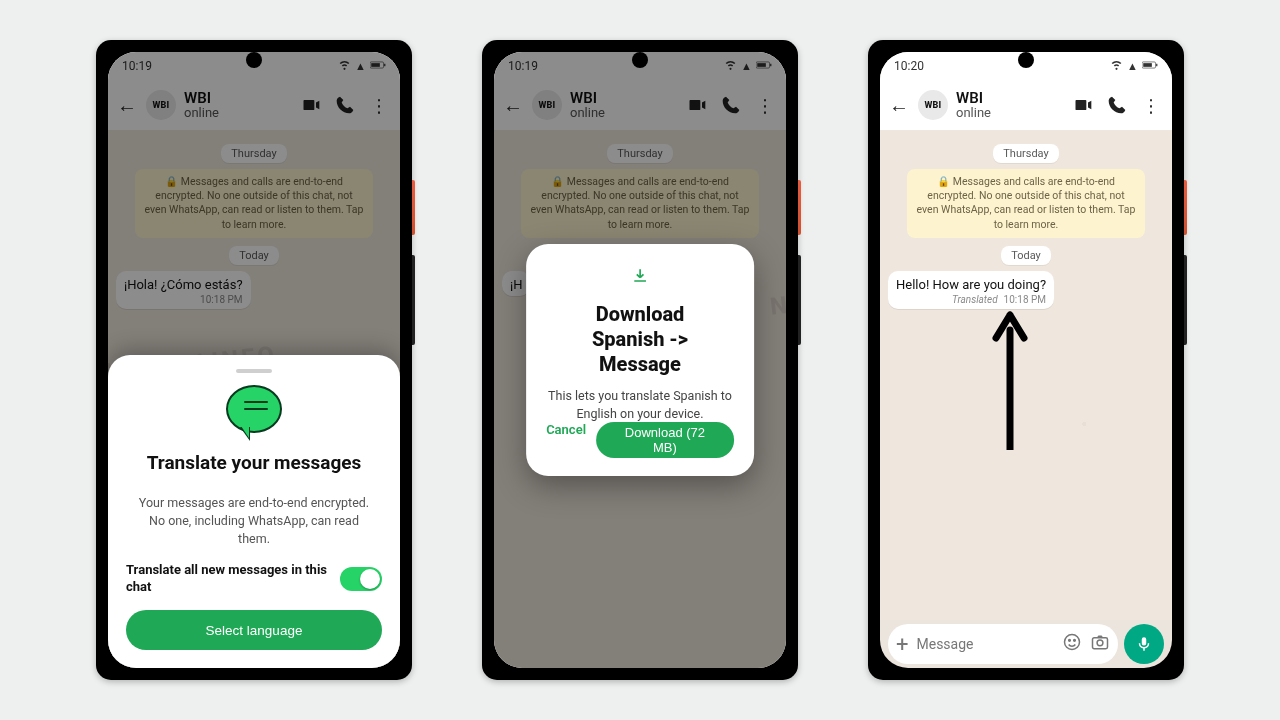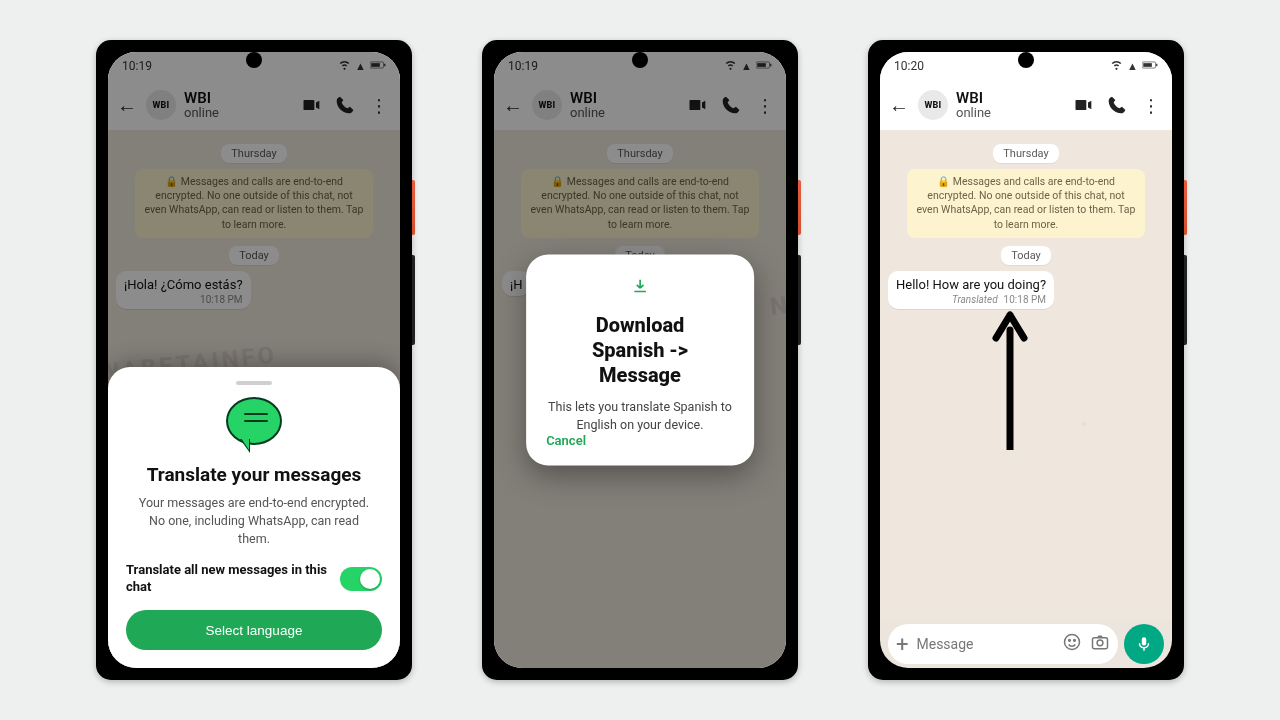--- a/index.html
+++ b/index.html
@@ -122,21 +122,21 @@
     border-left:10px solid transparent;border-right:0 solid transparent;border-top:14px solid #083a1f;
   }
   .sheet .bubble-icon .b::before{
     content:'';position:absolute;left:13px;top:39px;width:0;height:0;
     border-left:8px solid transparent;border-right:0 solid transparent;border-top:12px solid #25d366;z-index:1;
   }
   .sheet .bubble-icon .lines{
     position:absolute;left:18px;top:16px;width:24px;height:2.5px;background:#083a1f;border-radius:2px;
     box-shadow:0 7px 0 #083a1f;
   }
-  .sheet h1{font-size:19px;font-weight:700;text-align:center;margin-bottom:8px;color:#111}
+  .sheet h1{font-size:19px;font-weight:700;text-align:center;margin-bottom:20px;color:#111}
   .sheet p.desc{font-size:12.5px;color:#555;text-align:center;line-height:1.45;margin:0 6px 14px}
   .toggle-row{display:flex;align-items:center;gap:12px;margin-bottom:14px}
   .toggle-row .lbl{flex:1;font-size:13px;font-weight:700;color:#111;line-height:1.3}
   .toggle{
     width:42px;height:24px;background:#25d366;border-radius:12px;position:relative;
   }
   .toggle::after{
     content:'';position:absolute;right:2px;top:2px;width:20px;height:20px;border-radius:50%;
     background:#fff;box-shadow:0 1px 2px rgba(0,0,0,.3);
   }
@@ -297,20 +297,21 @@
           </svg>
       </div>
       <h2>
         <span>Download</span><br>
         <span>Spanish -&gt;</span><br>
         <span>Message</span>
       </h2>
       <p>This lets you translate Spanish to English on your device.</p>
       <div class="row">
         <span class="cancel">Cancel</span>
+        <button class="dlbtn">Download (72 MB)</button>
       </div>
     </div>
   </div>
 </div>
 
 <div class="phone">
   <div class="screen">
     <div class="statusbar">
       <span>10:20</span>
       <span class="notch"></span>

